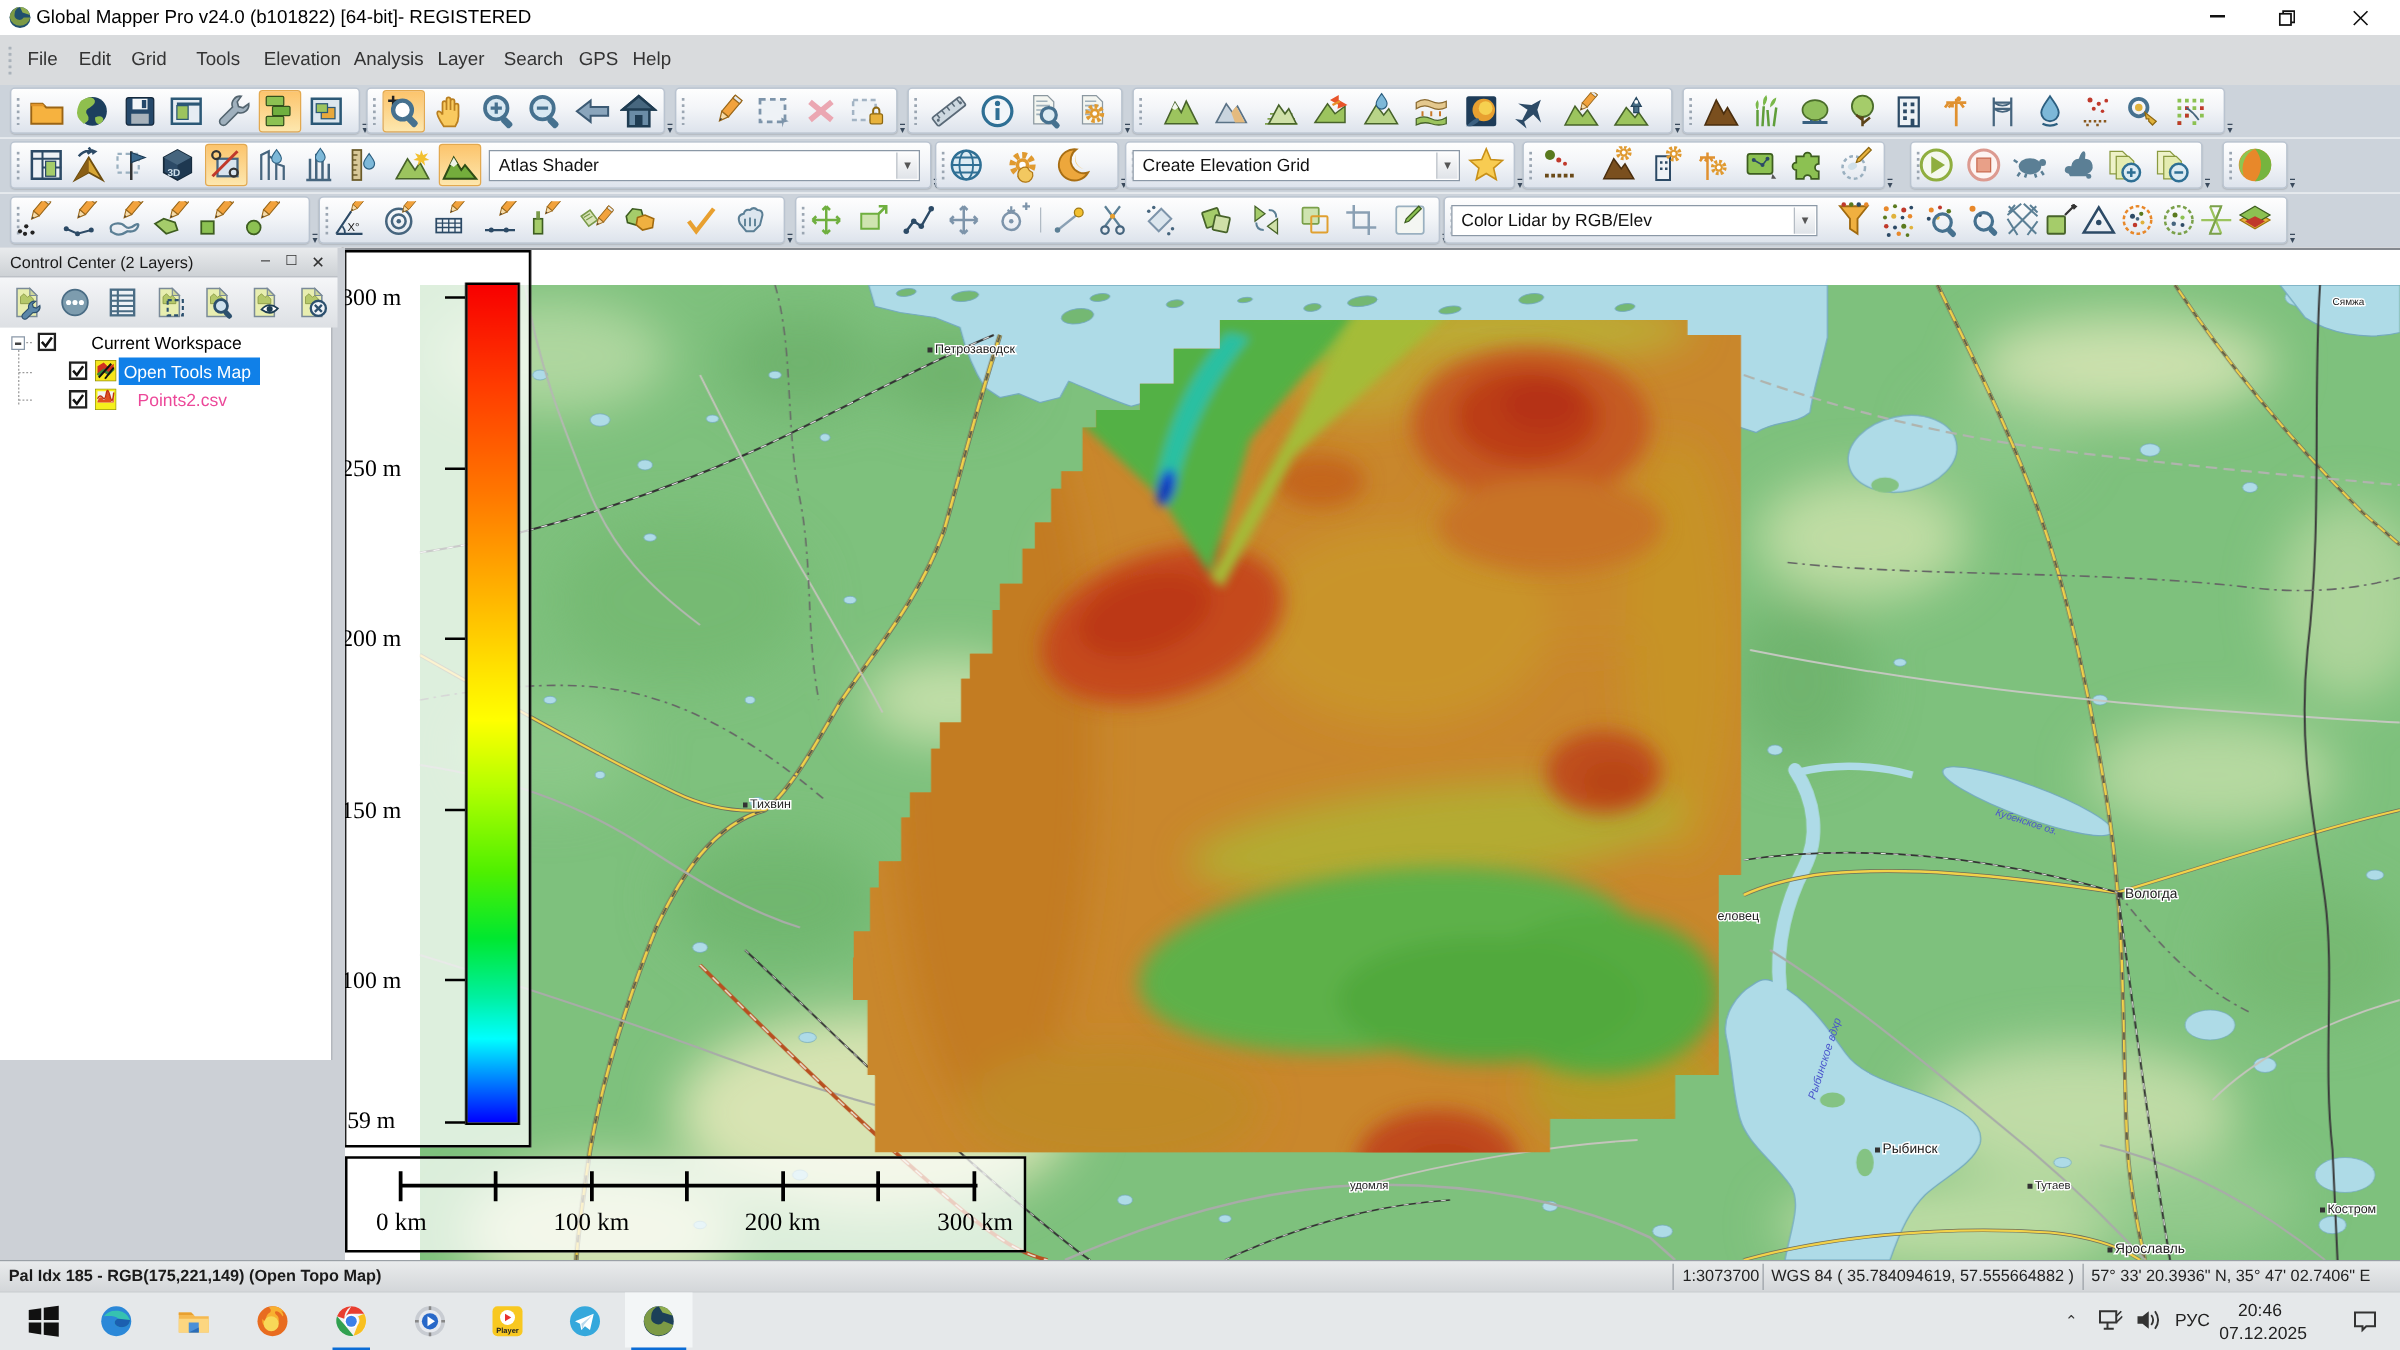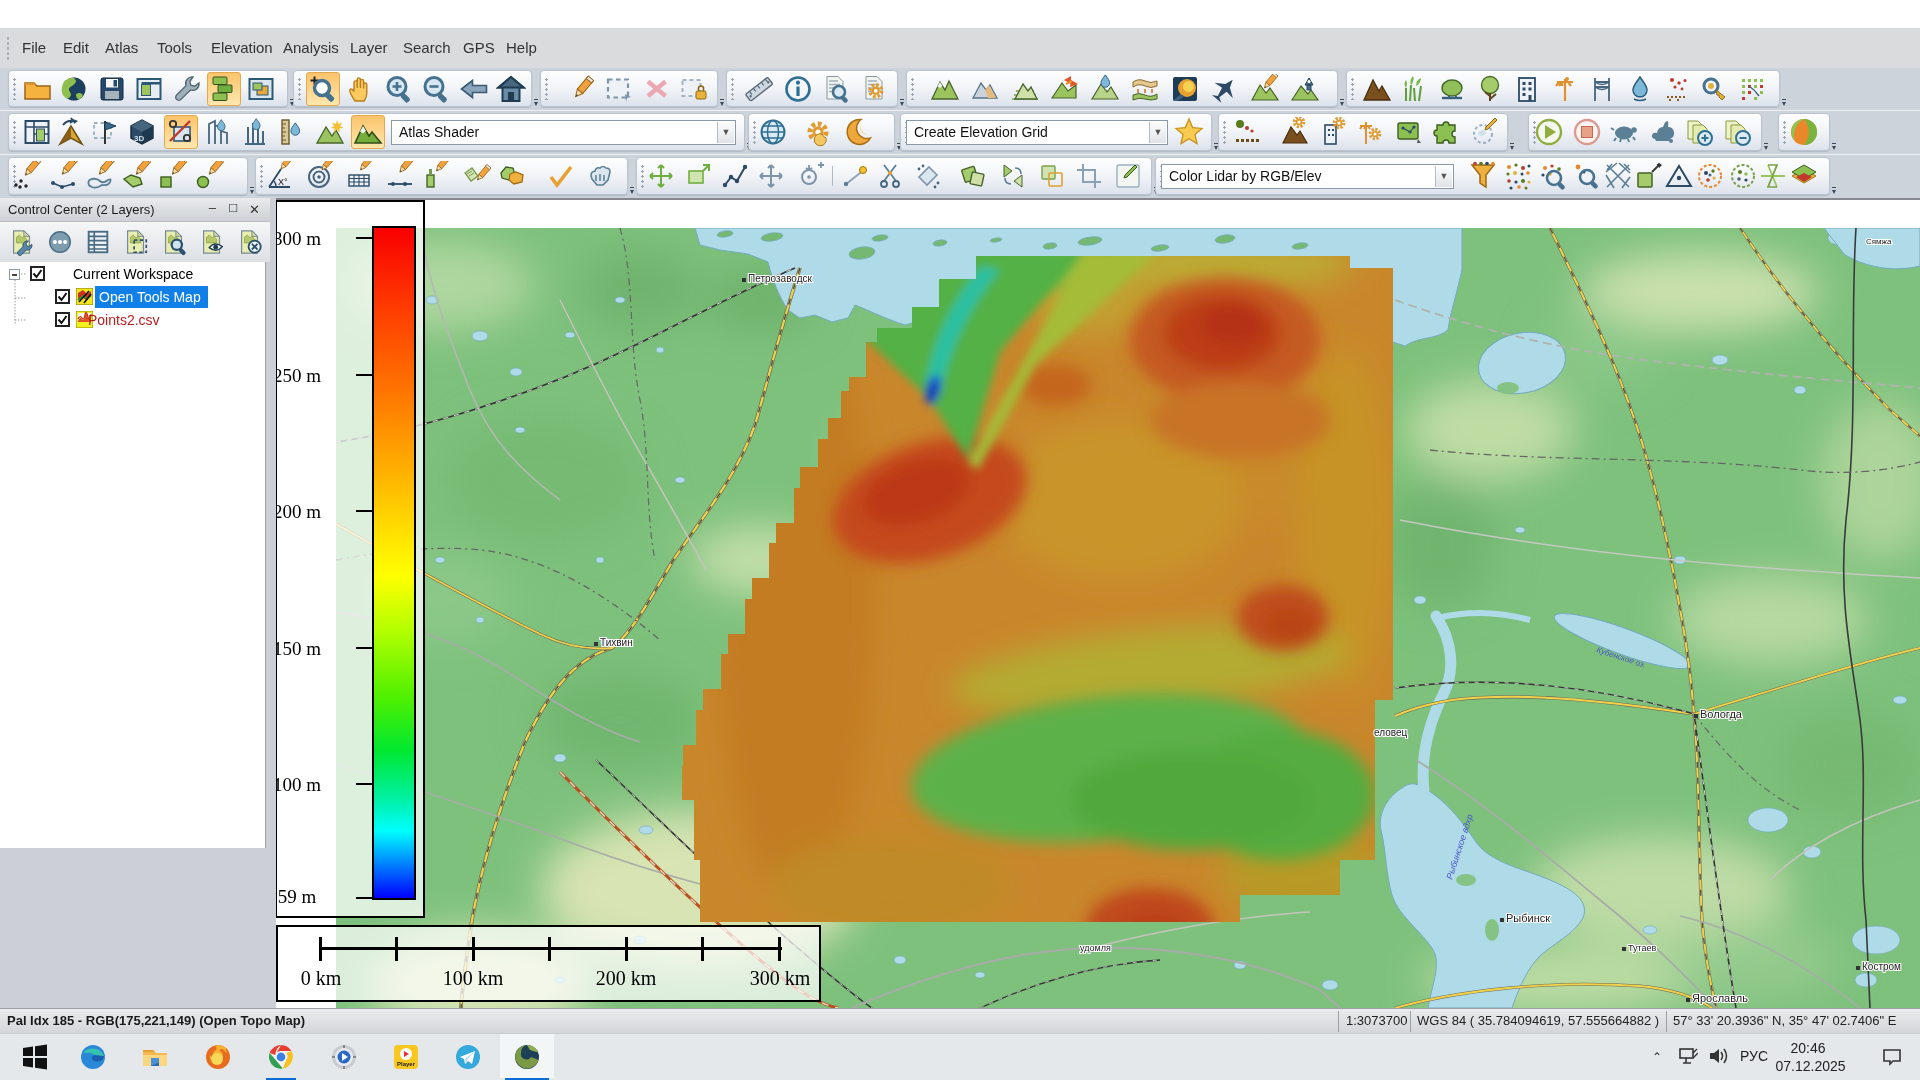--- a/index.html
+++ b/index.html
@@ -42,25 +42,43 @@
 .sep{position:absolute;top:2px;width:1px;height:21px;background:#9aa0a6}
 #taskbar{position:absolute;left:0;top:1033px;width:1920px;height:47px;background:#e5e8ea;border-top:1px solid #c8cbce}
 .tbi{position:absolute;top:9px;width:28px;height:28px}
 .tbi svg{width:28px;height:28px}
 #gmtile{position:absolute;left:500px;top:0;width:54px;height:44px;background:#f3f6f7}
 .underline{position:absolute;top:44px;height:3px;background:#0a6cd6}
 #tray{position:absolute;right:0;top:0;height:47px;font-size:13px;color:#222}
 </style></head>
 <body>
 <div id="app">
+<div id="titlebar">
+  <svg style="position:absolute;left:7px;top:5px" width="18" height="18" viewBox="0 0 18 18">
+        <circle cx="9" cy="9" r="8.4" fill="#20506e"></circle>
+        <path d="M9 .6 A8.4 8.4 0 0 0 .8 9 A8.4 8.4 0 0 0 17.2 9 L12 9 A4 4 0 0 1 4.7 6 A6 6 0 0 1 9 .6 Z" fill="#7c9a45"></path>
+        <path d="M9 .6 A8.4 8.4 0 0 1 17 7 L11 5 Z" fill="#8fae4f"></path>
+      </svg>
+  <div class="ttext">Global Mapper Pro v24.0 (b101822) [64-bit]- REGISTERED</div>
+  <div id="winbtns">
+    <span style="right:140px;top:12px;width:12px;height:2px;background:#111"></span>
+    <svg style="position:absolute;right:84px;top:8px" width="13" height="13" viewBox="0 0 13 13">
+          <rect x="0.8" y="3" width="9" height="9" fill="none" stroke="#111" stroke-width="1.4"></rect>
+          <path d="M3.5 3V.8h9v9H10" fill="none" stroke="#111" stroke-width="1.4"></path>
+        </svg>
+    <svg style="position:absolute;right:25px;top:8px" width="13" height="13" viewBox="0 0 13 13">
+          <path d="M1 1l11 11M12 1L1 12" stroke="#111" stroke-width="1.3"></path>
+        </svg>
+  </div>
+</div>
 <div id="menubar">
   <div style="position:absolute;left:6px;top:8px;width:4px;height:24px;background-image:radial-gradient(circle,#aab2ba 1.2px,transparent 1.5px);background-size:4px 5px"></div>
   <div class="mi" style="left:22px">File</div>
   <div class="mi" style="left:63px">Edit</div>
-  <div class="mi" style="left:105px">Atlas</div>
+  <div class="mi" style="left:105px">Grid</div>
   <div class="mi" style="left:157px">Tools</div>
   <div class="mi" style="left:211px">Elevation</div>
   <div class="mi" style="left:283px">Analysis</div>
   <div class="mi" style="left:350px">Layer</div>
   <div class="mi" style="left:403px">Search</div>
   <div class="mi" style="left:463px">GPS</div>
   <div class="mi" style="left:506px">Help</div>
 </div>
 <div class="trow" id="trow1">
       <div class="chip" style="left:8px;width:280px">
@@ -1130,21 +1148,21 @@
             </svg>
           </span>
 <span style="position:absolute;left:76px;top:49px">
             <svg width="17" height="17" viewBox="0 0 17 17" style="position:absolute">
               <rect width="17" height="17" fill="#f5f01c" stroke="#8a8a10"></rect>
               <rect x="2" y="2" width="13" height="9" fill="#f4f4f4"></rect>
               <path d="M2 10q2-5 4-2t3-3 3 2 3-2v6H2z" fill="#e05020"></path>
               <path d="M2 8q2-4 4-1t3-3 3 2 3-3" fill="none" stroke="#c03010" stroke-width="1.2"></path>
             </svg>
           </span>
-<div style="position:absolute;left:88px;top:50px;font-size:14px;color:#b91c1c">Points2.csv</div>
+<div style="position:absolute;left:110px;top:50px;font-size:14px;color:#ec4899">Points2.csv</div>
 </div>
   </div>
 </div>
 <div id="statusbar">
   <div class="seg" style="left:7px;font-weight:600;color:#1a1a1a">Pal Idx 185 - RGB(175,221,149) (Open Topo Map)</div>
   <div class="sep" style="left:1338px"></div>
   <div class="seg" style="left:1346px">1:3073700</div>
   <div class="sep" style="left:1410px"></div>
   <div class="seg" style="left:1417px">WGS 84 ( 35.784094619, 57.555664882 )</div>
   <div class="sep" style="left:1666px"></div>

